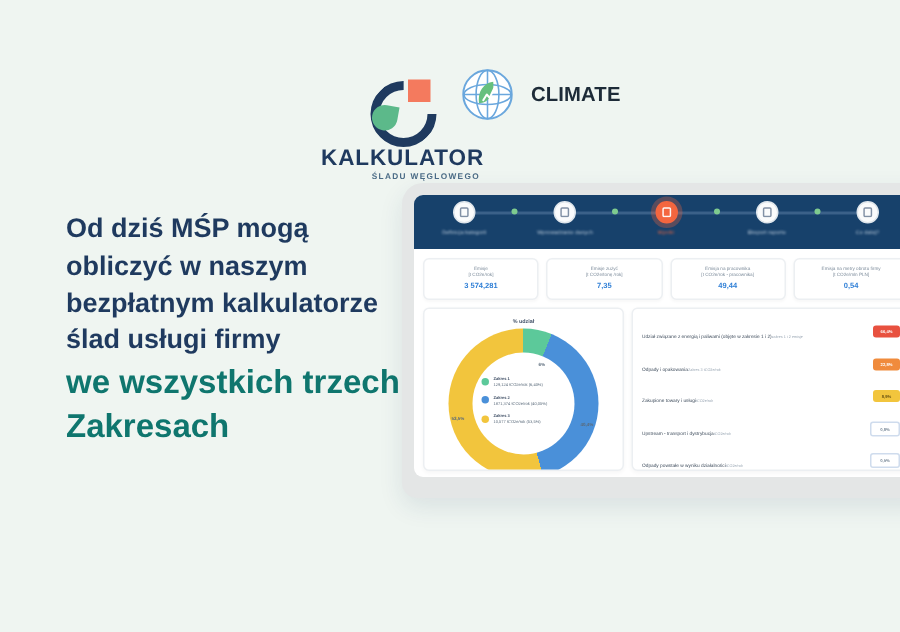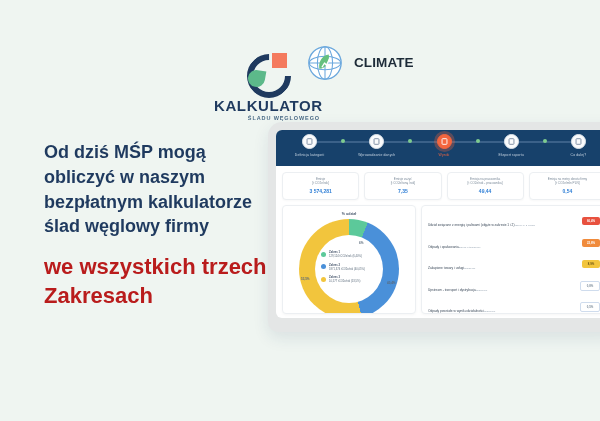--- a/index.html
+++ b/index.html
@@ -39,21 +39,21 @@
   .cs{position:absolute;left:306px;top:4px;height:46px;display:flex;align-items:center;gap:10px;}
   .cs-globe{width:38px;height:38px;flex:0 0 38px;position:relative;}
   .cs-text{font-size:13.5px;font-weight:bold;color:#1d2b38;line-height:1.02;letter-spacing:.1px;}
 
   
   .headline{position:absolute;left:44px;top:140px;width:225px;}
   .hl-navy{
     font-size:18px;line-height:1.38;font-weight:bold;color:#1f3a5f;
   }
   .hl-coral{
-    margin-top:14px;font-size:22px;line-height:1.30;font-weight:bold;color:#b91c1c;
+    margin-top:2px;font-size:22px;line-height:1.30;font-weight:bold;color:#0f766e;
   }
 
   
   .device{
     position:absolute;left:268px;top:122px;width:352px;height:210px;
     background:#e4e6e6;border-radius:14px 14px 10px 10px;
     padding:8px 8px 14px 8px;box-sizing:border-box;
     box-shadow:0 6px 16px rgba(31,58,95,.10);
   }
   .screen{
@@ -178,21 +178,21 @@
           <path d="M17 24 l2.5 -4 l2 2.4 l3 -6.4" fill="none" stroke="#ffffff" stroke-width="1.4" stroke-linecap="round" stroke-linejoin="round"></path>
         </svg>
       </div>
       <div>
         <div class="cs-text">CLIMATE</div>
       </div>
     </div>
   </div>
 
   <div class="headline">
-    <div class="hl-navy">Od dziś MŚP mogą obliczyć w naszym bezpłatnym kalkulatorze ślad węglowy firmy</div>
+    <div class="hl-navy">Od dziś MŚP mogą obliczyć w naszym bezpłatnym kalkulatorze ślad usługi firmy</div>
     <div class="hl-coral">we wszystkich trzech Zakresach</div>
   </div>
 
   <div class="device">
     <div class="screen">
 
       <div class="topbar"></div>
       <div class="stepper" id="stepper">
           <div class="step">
             <div class="step-dot">

